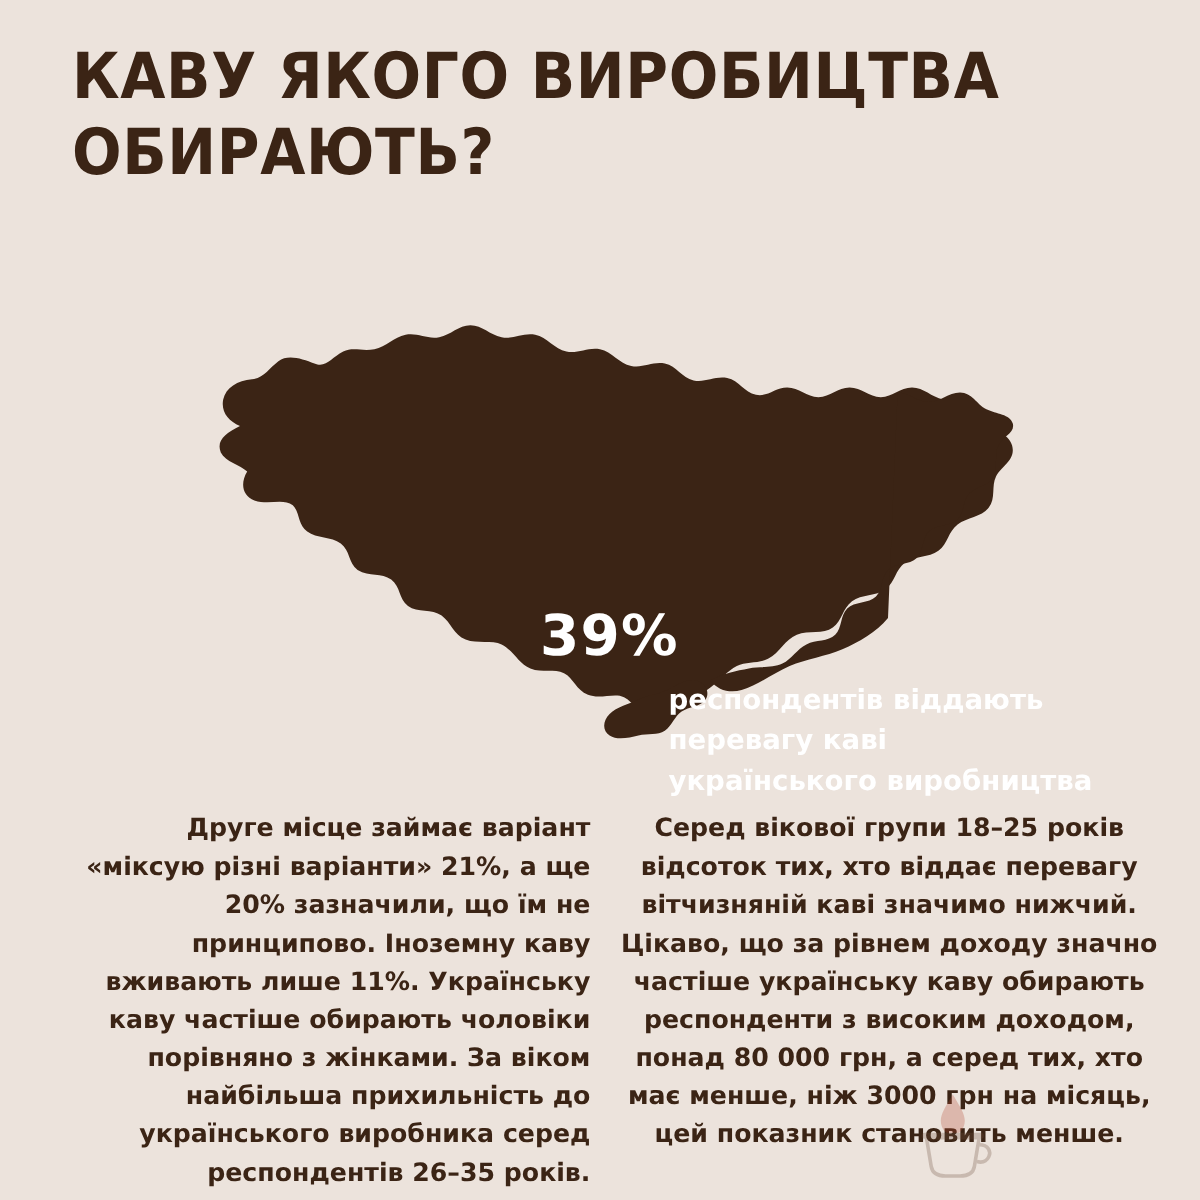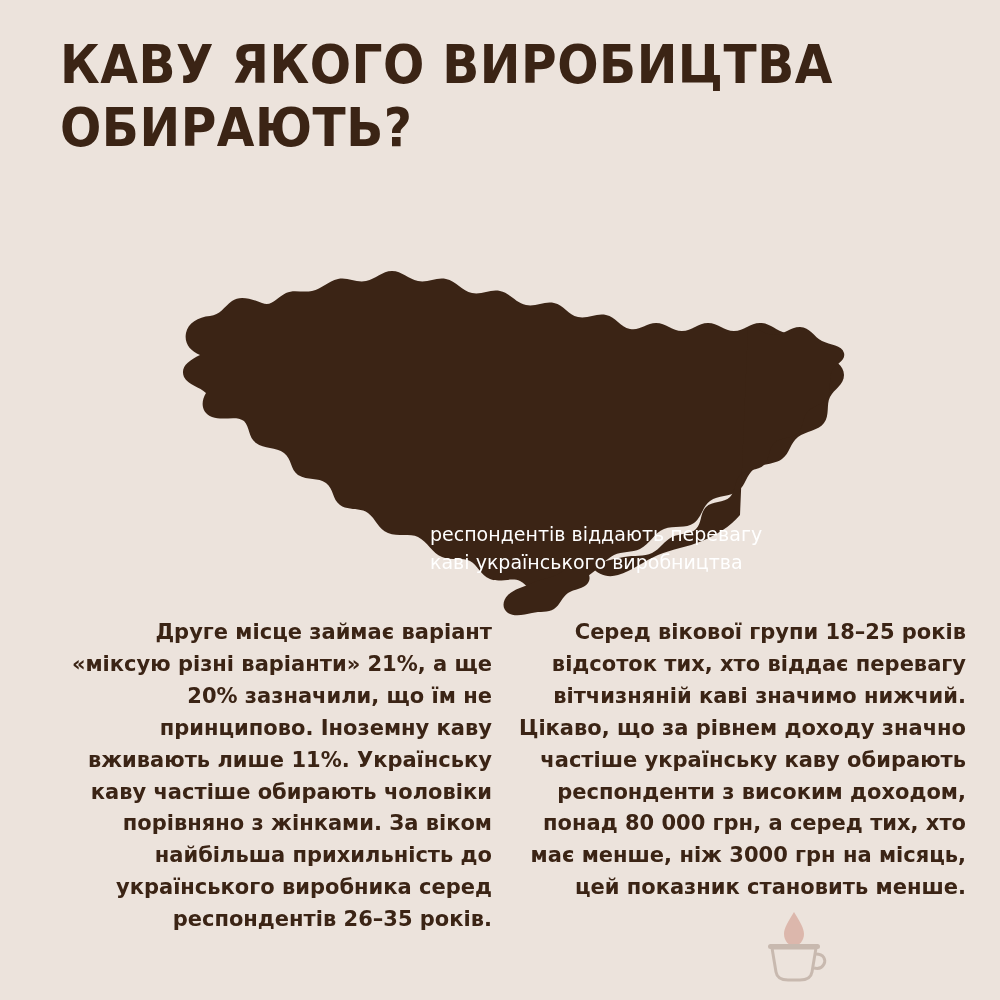--- a/index.html
+++ b/index.html
@@ -62,44 +62,45 @@
   }
   .pct {
     font-size: 47px;
     font-weight: bold;
     line-height: 1;
     letter-spacing: 1px;
     margin-left: 20px;
   }
   .callout-text {
     margin-top: 14px;
-    font-size: 19px;
-    font-weight: normal;
+    margin-left: 127px;
+    font-size: 23px;
+    font-weight: bold;
     line-height: 1.45;
     width: 355px;
   }
 
   
   .col {
     position: absolute;
-    top: 617px;
+    top: 675px;
     color: #3b2415;
     font-size: 21px;
     font-weight: bold;
     line-height: 1.52;
   }
   .col-left {
     left: 52px;
     width: 440px;
     text-align: right;
   }
   .col-right {
     left: 516px;
     width: 450px;
-    text-align: right;
+    text-align: center;
   }
 
   
   .logo {
     position: absolute;
     right: 22px;
     bottom: 18px;
     width: 72px;
     height: 74px;
     opacity: 0.28;
@@ -213,20 +214,21 @@
         C674,122 670,112 660,112
         C650,112 644,120 634,120
         C624,120 618,112 608,112
         L600,300
         C590,312 576,320 562,326
         C548,332 532,334 518,340
         C504,346 492,356 478,360
         C468,363 458,360 452,352 Z"></path>
     </svg>
     <div class="map-callout">
+      <div class="pct">39%</div>
       <div class="callout-text">респондентів віддають перевагу каві українського виробництва</div>
     </div>
   </div>
 
   <div class="col col-left">Друге місце займає варіант «міксую різні варіанти» 21%, а ще 20% зазначили, що їм не принципово. Іноземну каву вживають лише 11%. Українську каву частіше обирають чоловіки порівняно з жінками. За віком найбільша прихильність до українського виробника серед респондентів 26–35 років.</div>
   <div class="col col-right">Серед вікової групи 18–25 років відсоток тих, хто віддає перевагу вітчизняній каві значимо нижчий. Цікаво, що за рівнем доходу значно частіше українську каву обирають респонденти з високим доходом, понад 80 000 грн, а серед тих, хто має менше, ніж 3000 грн на місяць, цей показник становить менше.</div>
 
   <div class="logo">
     <svg viewBox="0 0 72 74" xmlns="http://www.w3.org/2000/svg" aria-hidden="true">
       <path d="M36 4 C30 14 26 20 26 26 C26 33 31 38 36 38 C41 38 46 33 46 26 C46 20 42 14 36 4 Z" fill="#b54a32"></path>

